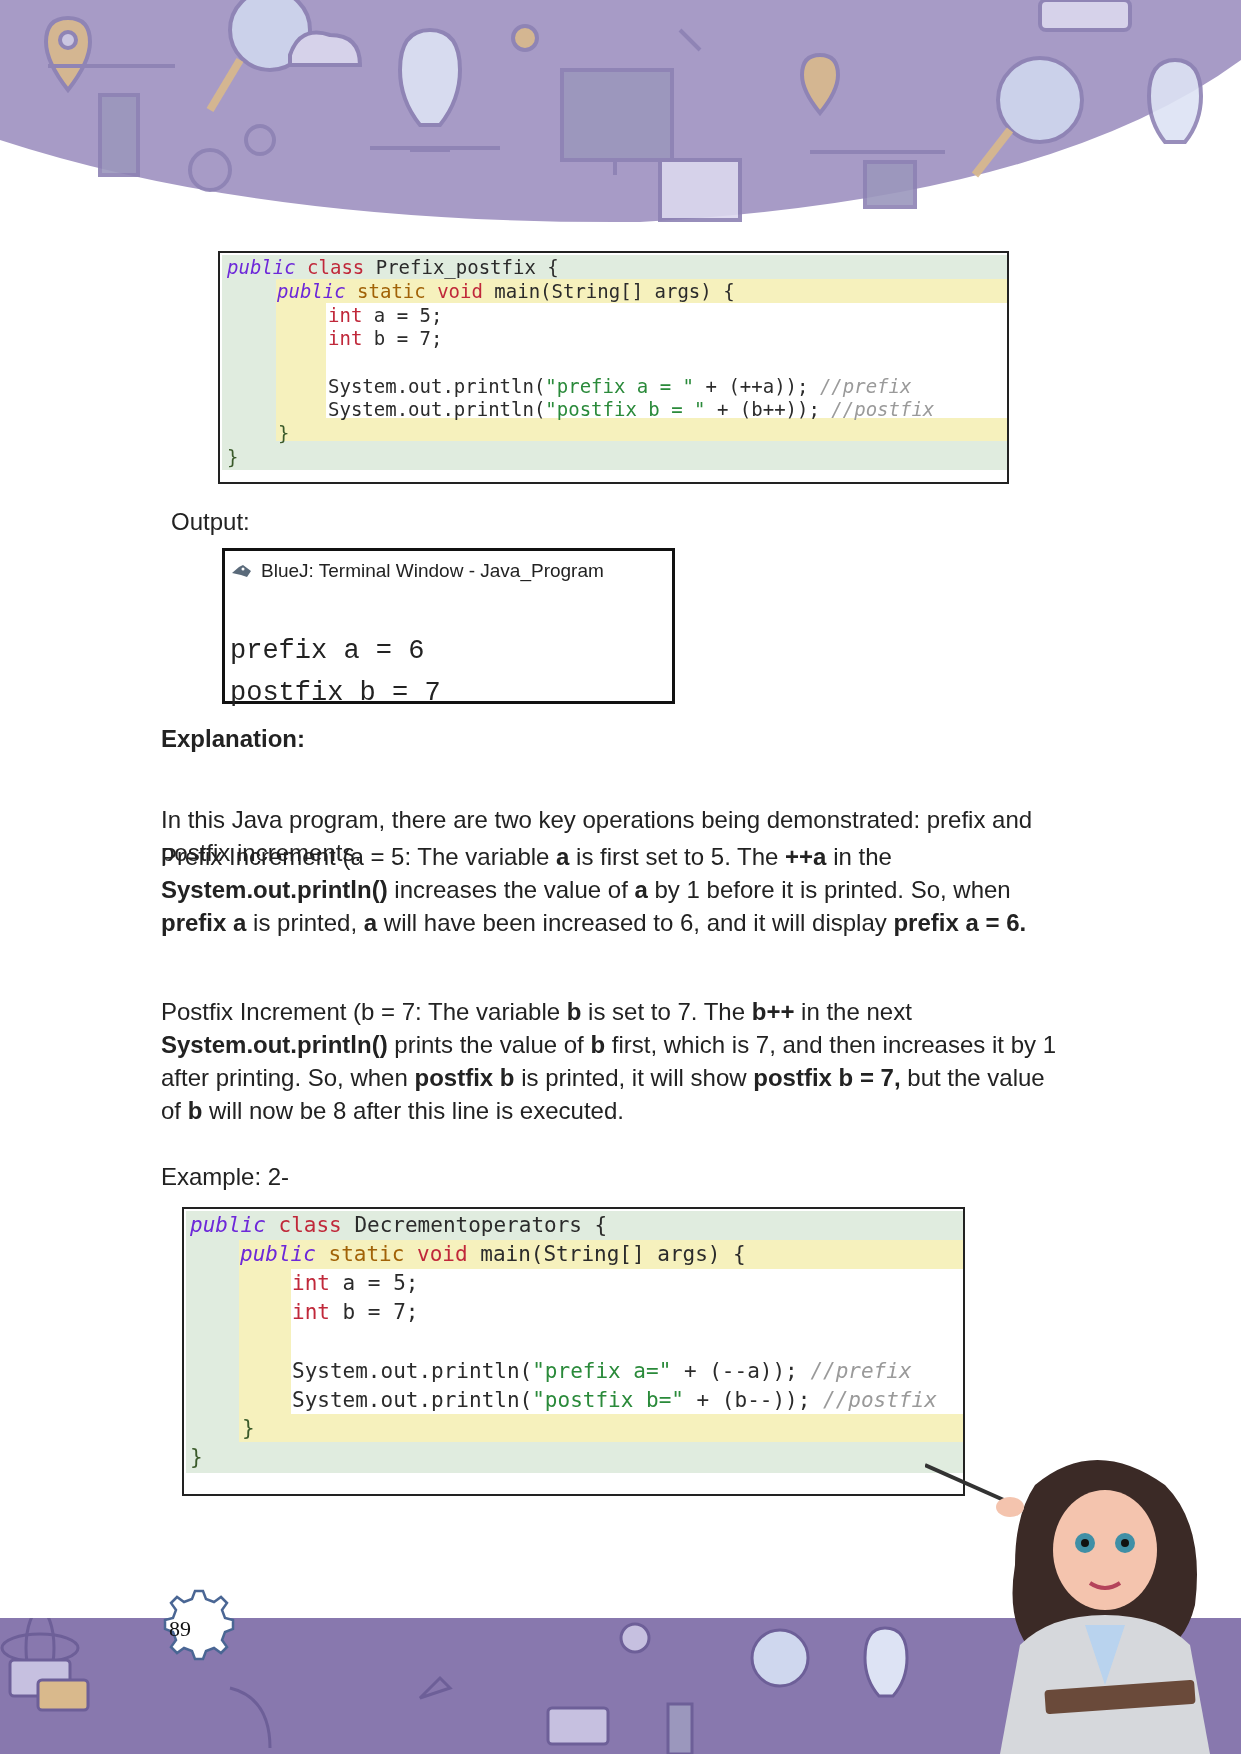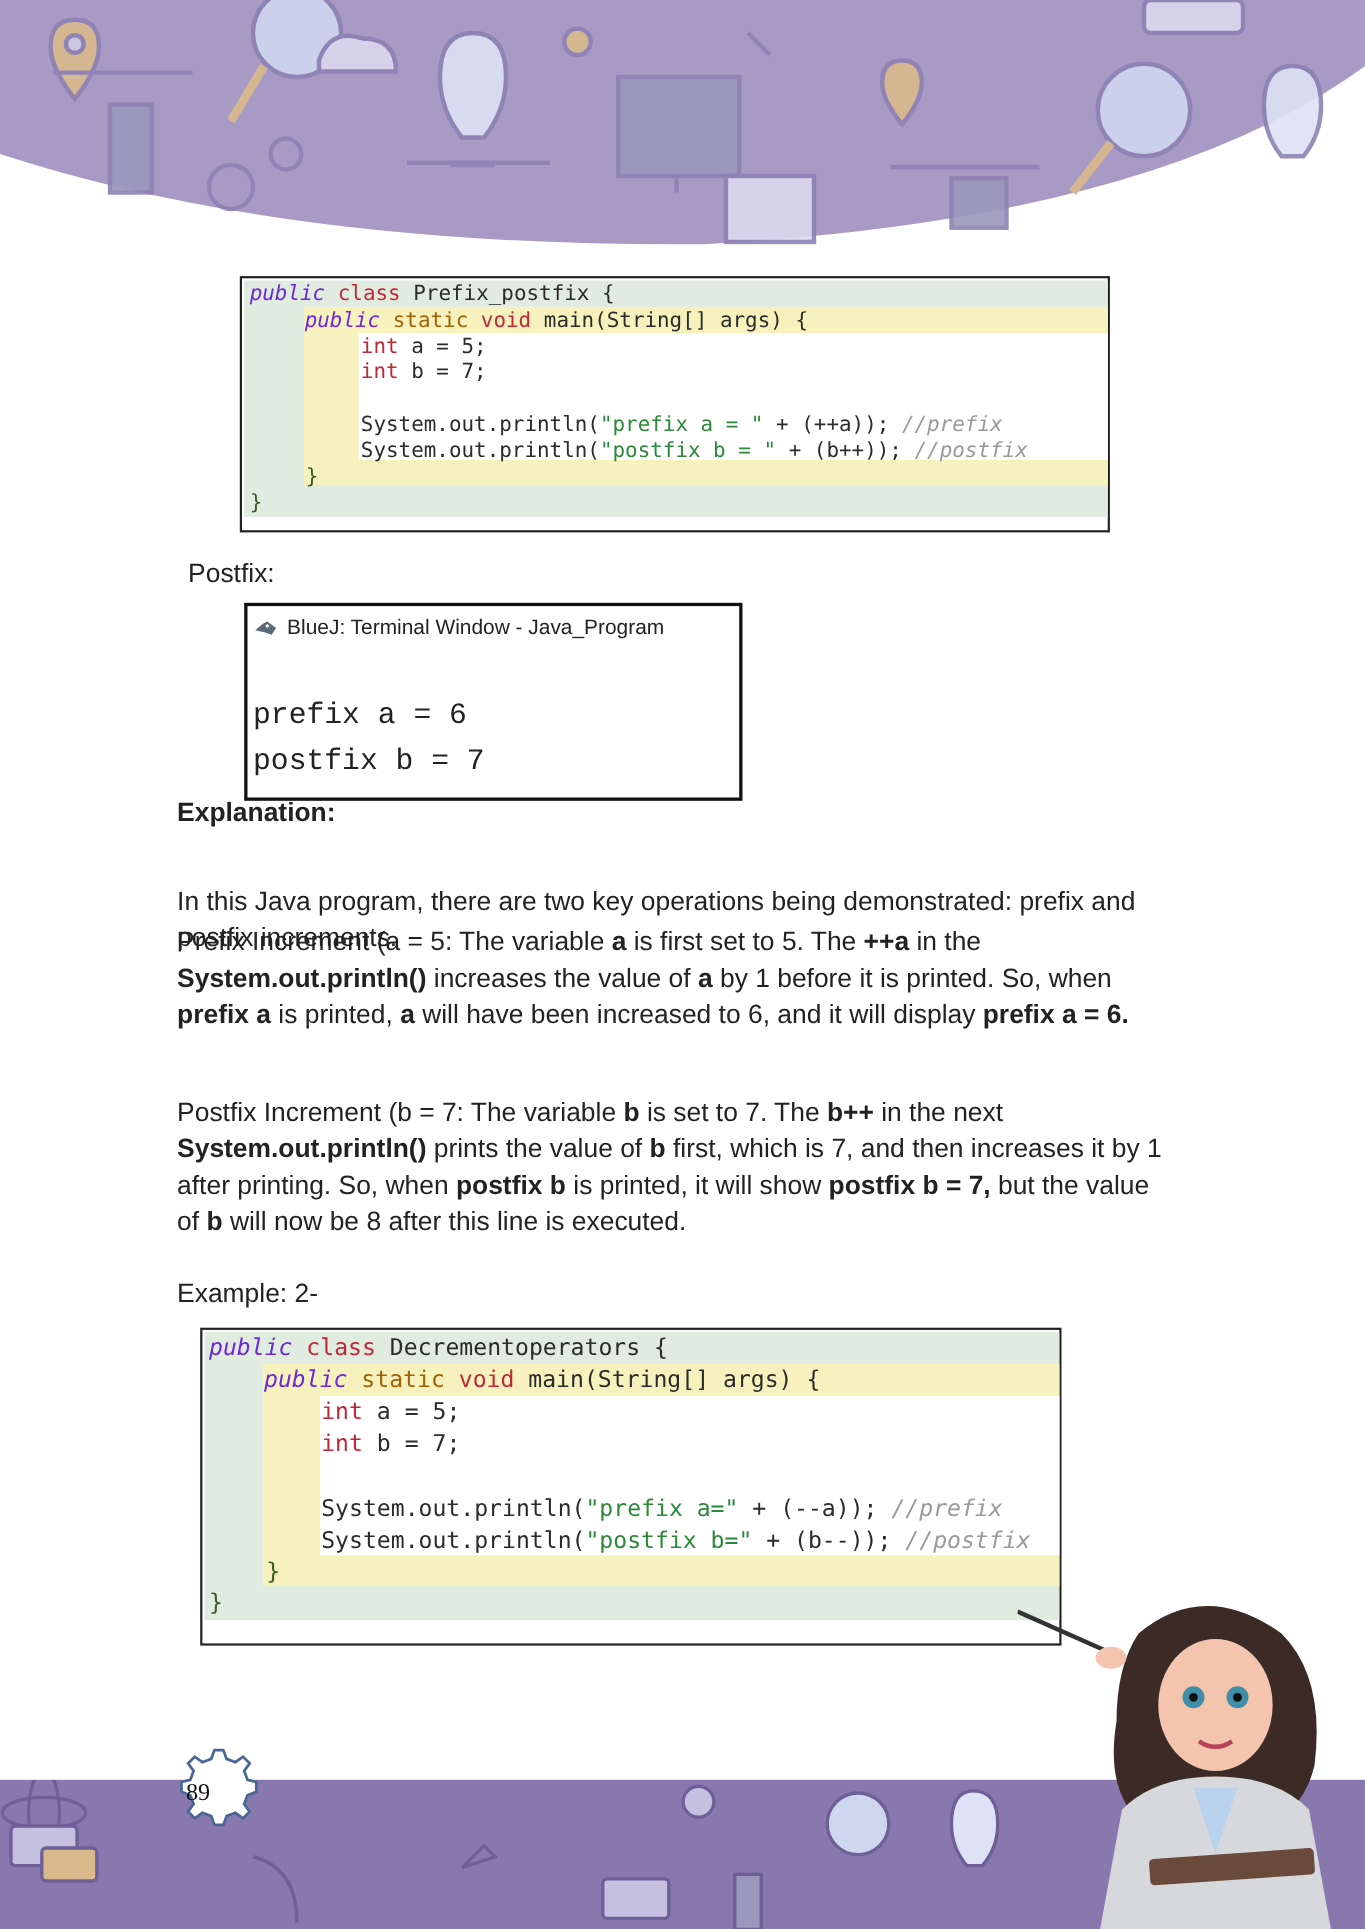--- a/index.html
+++ b/index.html
@@ -16,21 +16,21 @@
   .code-box .mid { position: absolute; background: #f6f1bd; }
   .code-box .inner { position: absolute; background: #ffffff; }
   .code-line { position: absolute; white-space: pre; }
   .kw1 { color: #6d28d9; font-style: italic; }
   .kw2 { color: #c0283a; }
   .kw3 { color: #a16207; }
   .str { color: #2a8a3a; }
   .cmt { color: #9a9a9a; font-style: italic; }
 
   
-  .terminal { position: absolute; left: 222px; top: 548px; width: 453px; height: 180px; border: 3px solid #111; background: #fff; }
+  .terminal { position: absolute; left: 222px; top: 548px; width: 453px; height: 156px; border: 3px solid #111; background: #fff; }
   .term-title { position: absolute; left: 6px; top: 6px; height: 28px; display: flex; align-items: center; gap: 8px; font-family: "Liberation Sans", sans-serif; font-size: 19px; color: #222; }
   .term-icon { width: 22px; height: 16px; }
   .term-menu { position: absolute; left: 0; top: 38px; width: 100%; height: 30px; background: linear-gradient(#f4f4f4, #e8e8e8); border-bottom: 2px solid #cfcfcf; }
   .term-menu span { position: absolute; left: 28px; top: 4px; font-family: "Liberation Sans", sans-serif; font-size: 18px; color: #444; }
   .term-out { position: absolute; left: 5px; font-family: "Liberation Mono", monospace; font-size: 27px; color: #222; white-space: pre; }
 
   .text { position: absolute; left: 161px; font-family: "Liberation Sans", sans-serif; font-size: 24px; color: #222; line-height: 33px; width: 920px; }
   .text b { font-weight: bold; }
 
   .page-badge { position: absolute; left: 147px; top: 1585px; width: 96px; height: 86px; }
@@ -79,21 +79,21 @@
   <div class="code-line" style="left:7px; top:3px; font-size:19px;"><span class="kw1">public </span><span class="kw2">class </span><span>Prefix_postfix {</span></div>
   <div class="code-line" style="left:57px; top:27px; font-size:19px;"><span class="kw1">public </span><span class="kw3">static </span><span class="kw2">void </span><span>main(String[] args) {</span></div>
   <div class="code-line" style="left:108px; top:51px; font-size:19px;"><span class="kw2">int</span><span> a = 5;</span></div>
   <div class="code-line" style="left:108px; top:74px; font-size:19px;"><span class="kw2">int</span><span> b = 7;</span></div>
   <div class="code-line" style="left:108px; top:122px; font-size:19px;"><span>System.out.println(</span><span class="str">"prefix a = "</span><span> + (++a)); </span><span class="cmt">//prefix</span></div>
   <div class="code-line" style="left:108px; top:145px; font-size:19px;"><span>System.out.println(</span><span class="str">"postfix b = "</span><span> + (b++)); </span><span class="cmt">//postfix</span></div>
   <div class="code-line" style="left:58px; top:169px; font-size:19px; color:#3a5a2a;">}</div>
   <div class="code-line" style="left:7px; top:193px; font-size:19px; color:#3a5a2a;">}</div>
 </div>
 
-<div class="text" style="left:171px; top:505px; font-size:24px;">Postfix:</div>
+<div class="text" style="left:171px; top:505px; font-size:24px;">Output:</div>
 
 <div class="terminal">
   <div class="term-title">
     <svg class="term-icon" viewBox="0 0 22 16">
       <path d="M1,10 L8,4 L12,2 L20,8 L16,14 L10,12 Z" fill="#5a6a7a"></path>
       <circle cx="12" cy="6" r="1.5" fill="#fff"></circle>
     </svg>
     <span>BlueJ: Terminal Window - Java_Program</span>
   </div>
   <div class="term-out" style="top:85px;">prefix a = 6</div>

